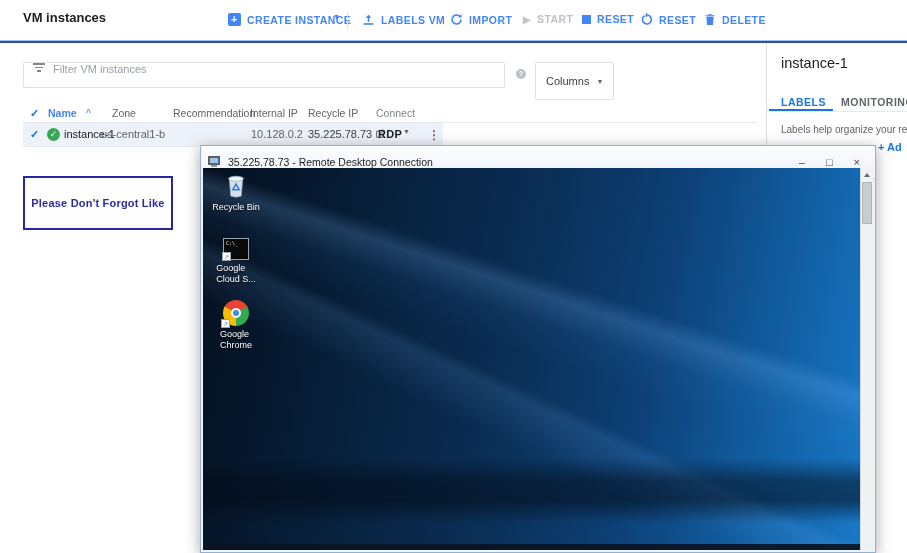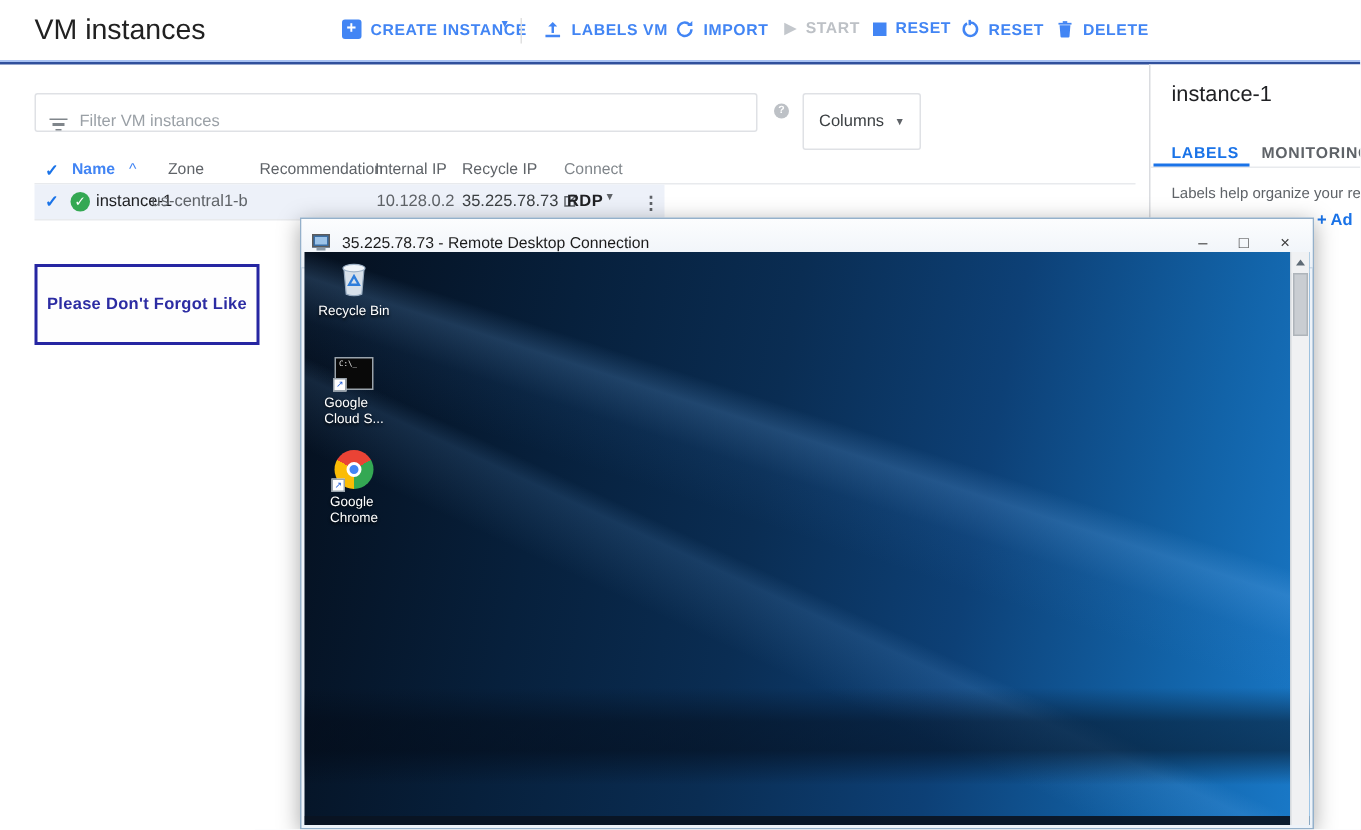--- a/index.html
+++ b/index.html
@@ -4,40 +4,40 @@
 <style>
   * { margin:0; padding:0; box-sizing:border-box; }
   html,body { background:#fff; }
   .screen {
     position:relative; width:907px; height:553px; overflow:hidden;
     background:#fff; font-family:"Liberation Sans", sans-serif;
     -webkit-font-smoothing:antialiased;
   }
 
   
-  .page-title { position:absolute; left:23px; top:10px; font-size:19px; color:#212121; font-weight:400; }
+  .page-title { position:absolute; left:23px; top:10px; font-size:13px; color:#212121; font-weight:700; }
   .tbtn { position:absolute; top:13px; display:flex; align-items:center; gap:6px;
           background:none; border:none; font-family:inherit; font-size:10.5px; font-weight:700;
           letter-spacing:.4px; color:#4285f4; cursor:pointer; padding:0; }
   .tbtn.disabled { color:#bdc1c6; cursor:default; }
   .ci-icon { width:13px; height:13px; background:#4285f4; border-radius:2px; color:#fff;
              font-size:11px; line-height:12px; text-align:center; font-weight:700; }
   .ci-icon::before { content:"+"; }
   .caret { font-size:7px; color:#4285f4; }
   .caret-grey { font-size:7px; color:#5f6368; }
   .tb-divider { position:absolute; left:347px; top:12px; width:1px; height:17px; background:#e0e0e0; }
   .play-icon { font-size:10px; color:#c3c7cc; }
   .stop-icon { width:9px; height:9px; background:#4285f4; }
   .top-rule { position:absolute; left:0; top:40px; width:907px; height:3px;
               background:linear-gradient(#a9c2f3 0 34%, #30509c 34% 100%); }
 
   
   .filter-box { position:absolute; left:23px; top:62px; width:482px; height:26px;
                 border:1px solid #dfe1e5; border-radius:2px; background:#fff;
-                display:flex; align-items:flex-end; padding:0 8px; gap:8px; }
+                display:flex; align-items:flex-start; padding:0 8px; gap:8px; }
   .funnel { display:flex; flex-direction:column; gap:2px; align-items:center; width:13px; }
   .funnel i { display:block; height:1.5px; background:#80868b; }
   .funnel i:nth-child(1){ width:12px; } .funnel i:nth-child(2){ width:8px; } .funnel i:nth-child(3){ width:4px; }
   .filter-box input { border:none; outline:none; flex:1; font-family:inherit; font-size:11px; color:#3c4043; background:transparent; }
   .filter-box input::placeholder { color:#9aa0a6; }
   .help-dot { position:absolute; left:516px; top:69px; width:10px; height:10px; border-radius:50%;
               background:#bdc1c6; color:#fff; font-size:7px; line-height:10px; text-align:center; font-weight:700; }
   .help-dot::before{ content:"?"; }
   .columns-btn { position:absolute; left:535px; top:62px; height:38px; padding:0 10px;
                  border:1px solid #dfe1e5; border-radius:2px; background:#fff; display:flex;

